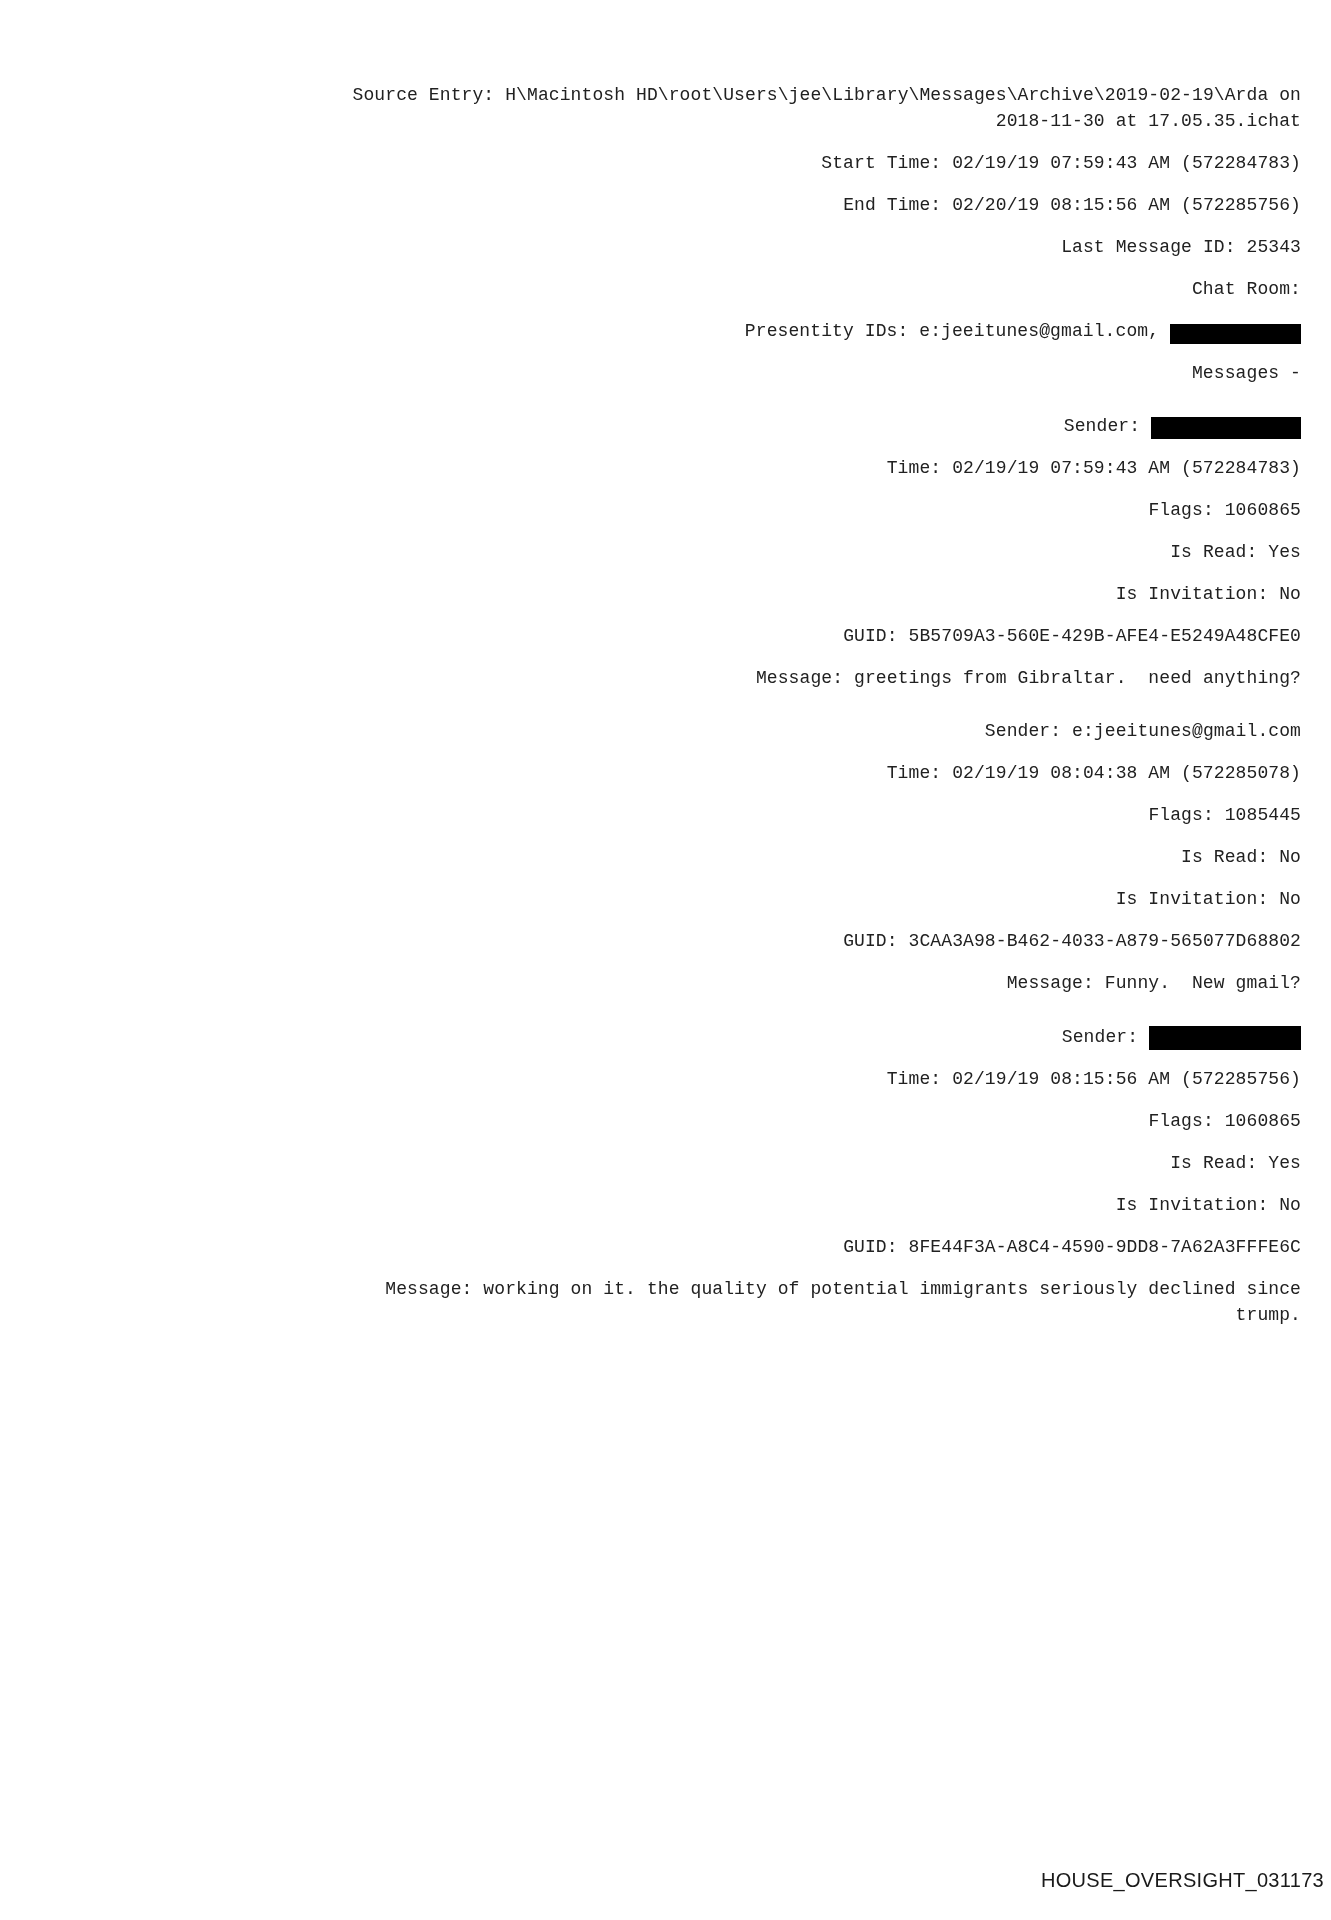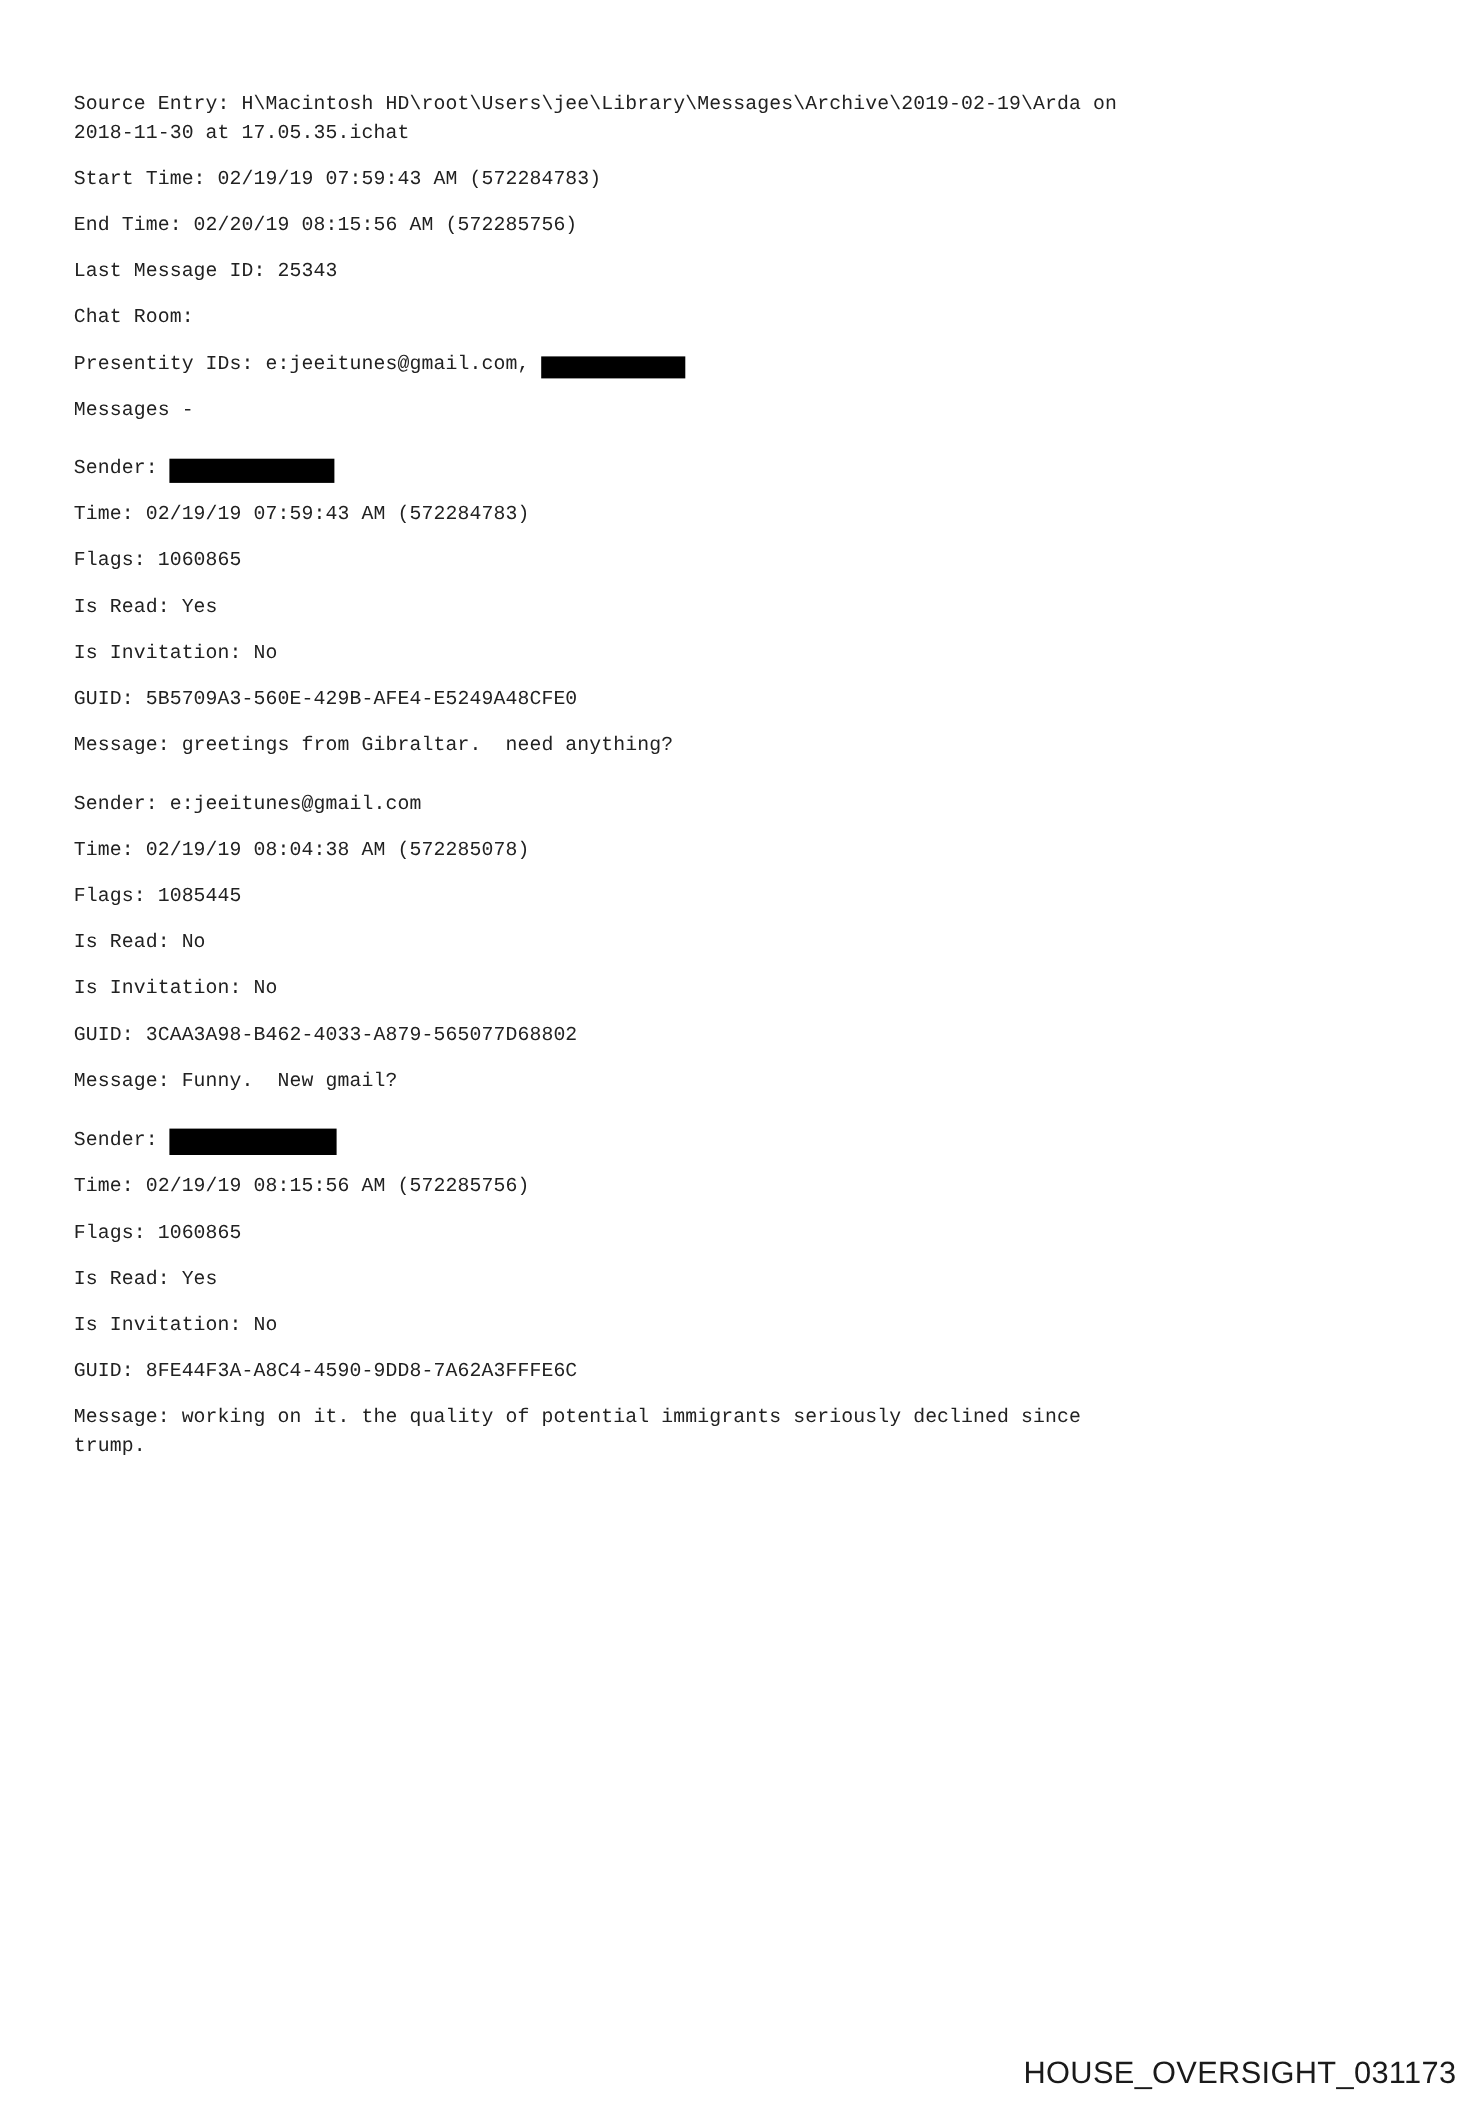--- a/index.html
+++ b/index.html
@@ -13,20 +13,21 @@
     font-family: "Liberation Mono", "DejaVu Sans Mono", monospace;
     font-size: 18px;
     color: #212121;
     overflow: hidden;
   }
   .content {
     position: absolute;
     top: 82px;
     left: 67px;
     right: 30px;
+    text-align: right;
   }
   .para { margin: 0 0 16px 0; }
   .para.gap { margin-top: 27px; }
   .line {
     white-space: pre;
     line-height: 26px;
     min-height: 26px;
     letter-spacing: 0.1px;
   }
   .redaction {
@@ -34,21 +35,21 @@
     background: #000000;
     height: 21px;
     vertical-align: text-bottom;
     transform: translateY(3px);
   }
   .footer {
     position: absolute;
     top: 1869px;
     right: 7px;
     font-family: "Liberation Sans", sans-serif;
-    font-size: 28px;
+    font-size: 20px;
     font-weight: 400;
     color: #1a1a1a;
     letter-spacing: 0.3px;
   }
 </style>
 </head>
 <body>
 
 <div class="page">
   <div class="content">

